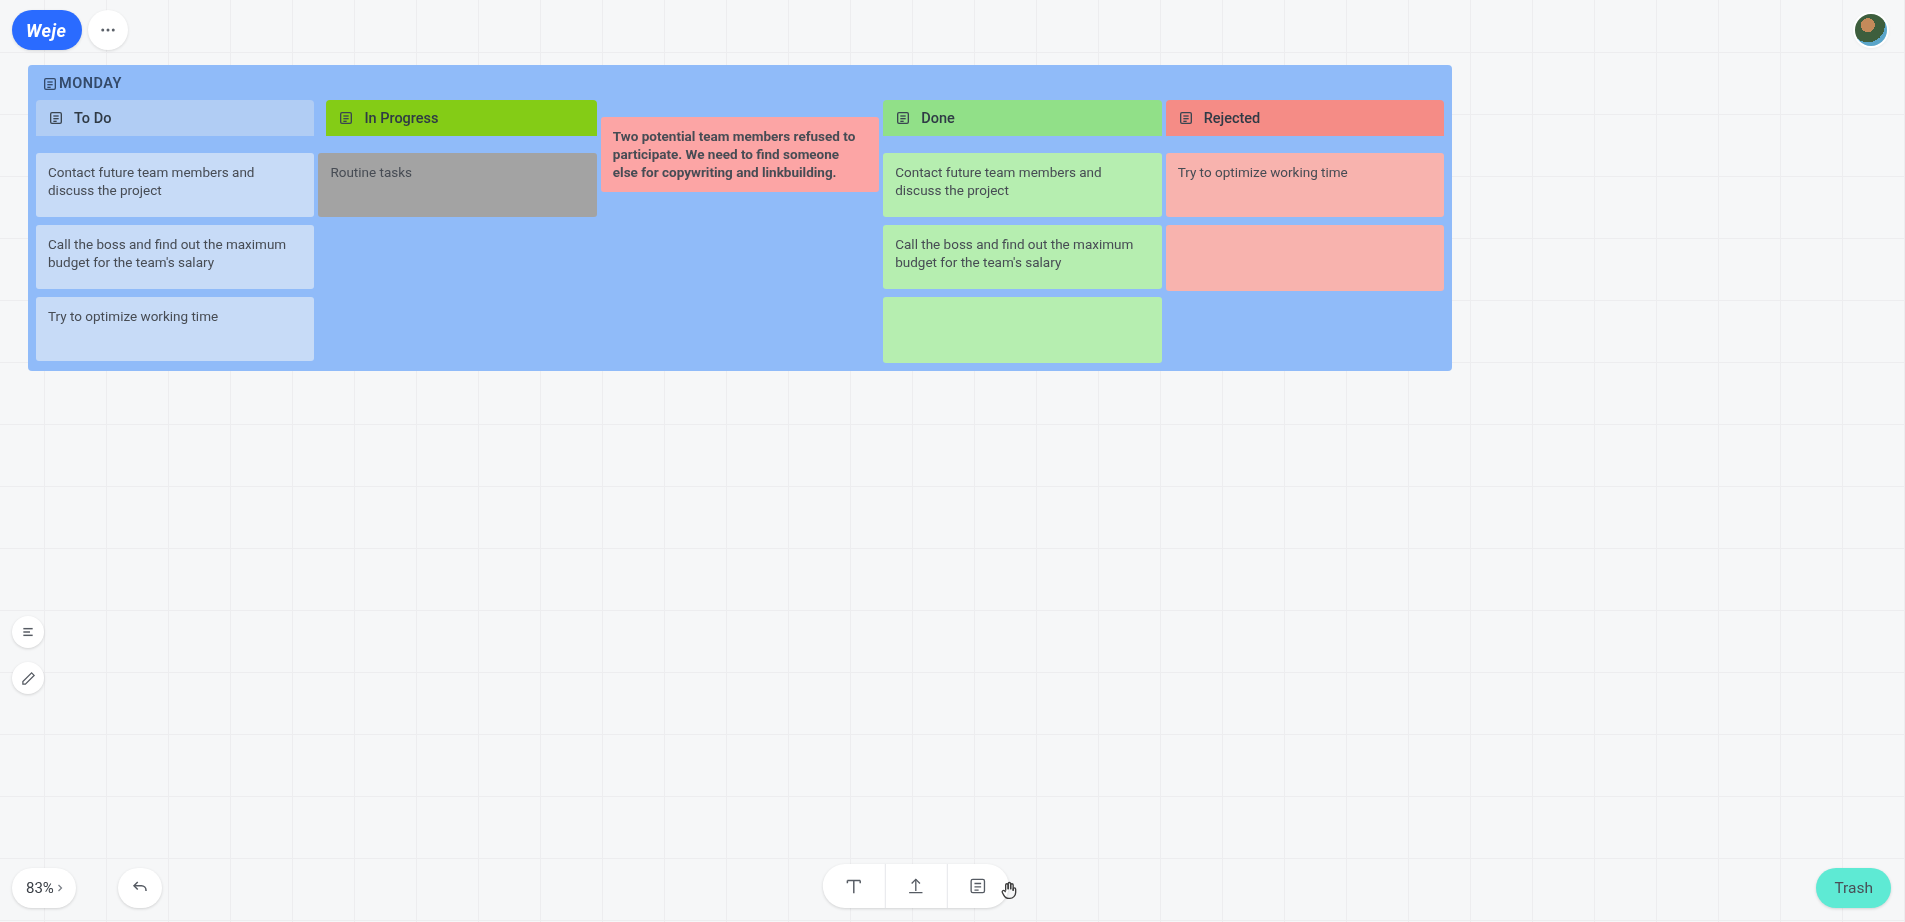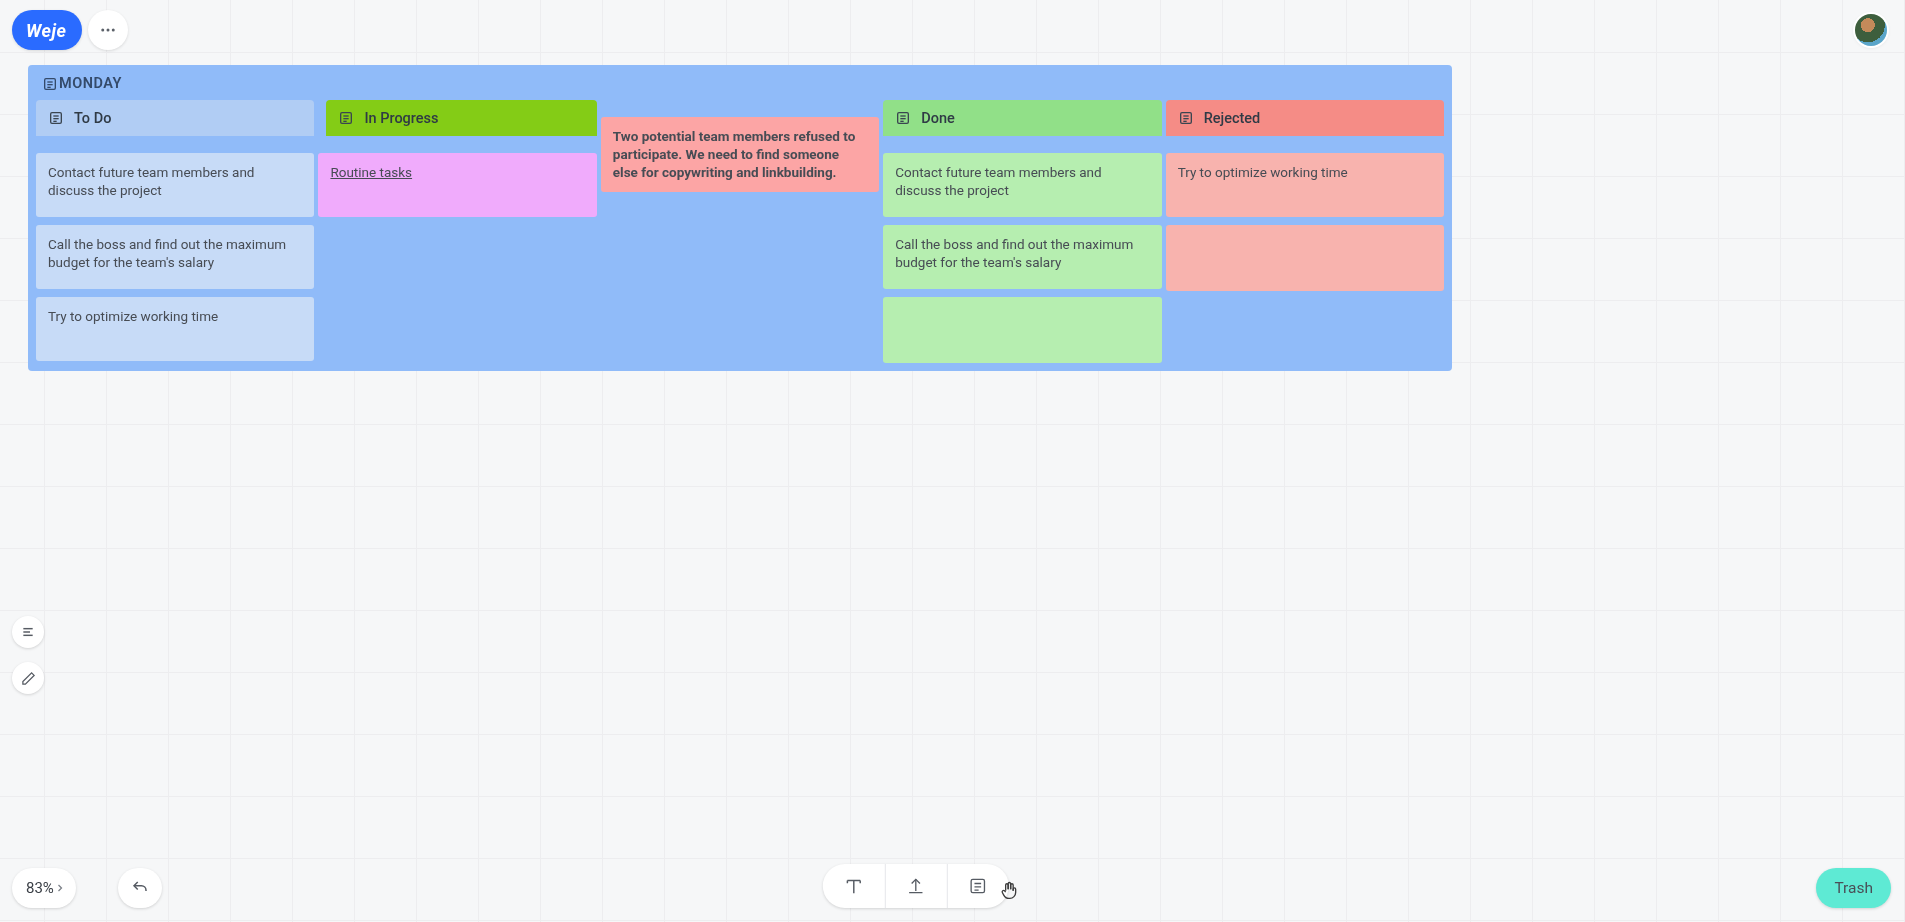--- a/index.html
+++ b/index.html
@@ -127,21 +127,21 @@
     border-radius: 3px;
     min-height: 64px;
     line-height: 1.35;
   }
   .card.empty { min-height: 66px; }
 
   
   .th-blue-h   { background:#b1cdf4; }
   .th-blue-c   { background:#c7dbf7; }
   .th-yellow-h { background:#84cc16;margin-left:8px; }
-  .th-yellow-c { background:#f0abfc;text-decoration:underline; }
+  .th-yellow-c { background:#a3a3a3; }
   .th-purple-h { background:#dfb6ed; }
   .th-purple-c { background:#fca5a5;font-weight:bold; }
   .th-green-h  { background:#91e088; }
   .th-green-c  { background:#b6eeb0; }
   .th-red-h    { background:#f58c86; }
   .th-red-c    { background:#f8b3ae; }
 
   
   .circle-btn {
     position: absolute;

